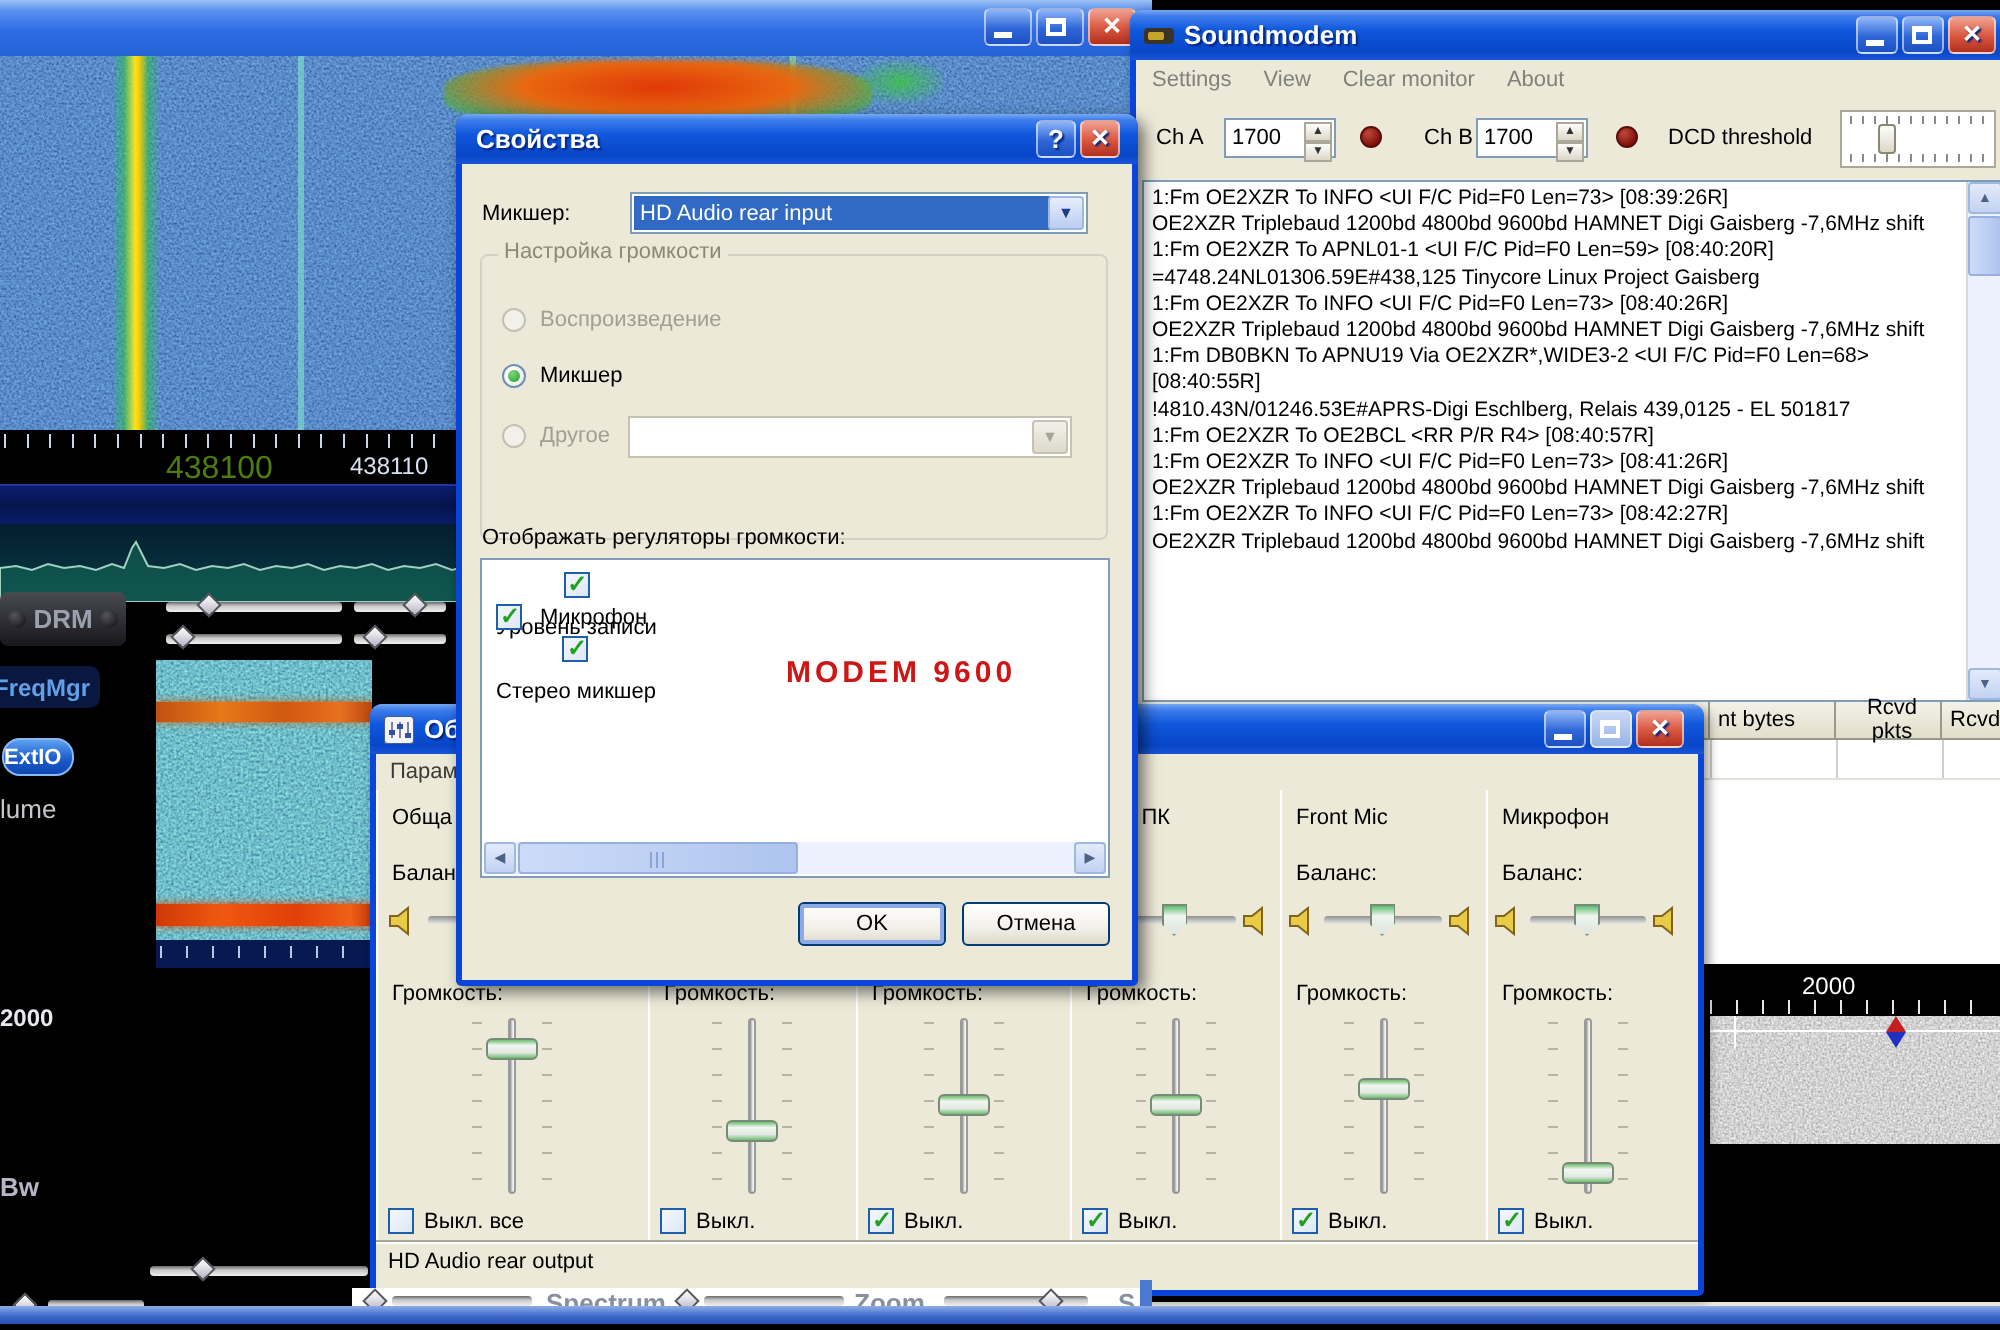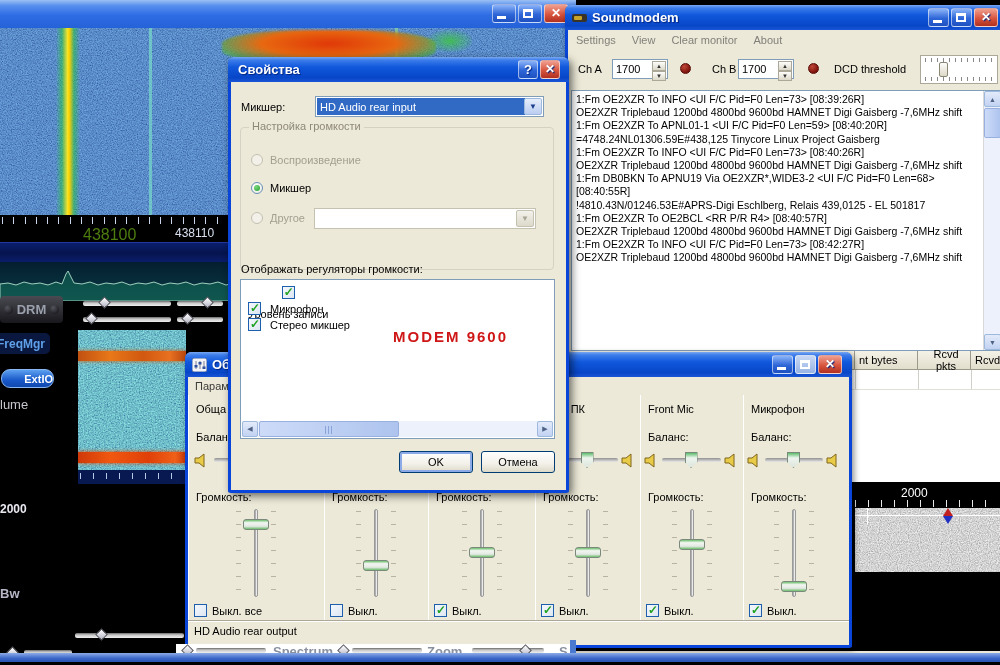--- a/index.html
+++ b/index.html
@@ -159,22 +159,22 @@
         <div class="diamond" style="left:4px;top:-3px;"></div>
       </div>
     <div class="htrack" style="left:177px;top:317px;width:46px;">
         <div class="diamond" style="left:6px;top:-3px;"></div>
       </div>
 
     <div class="abs" style="left:-6px;top:333px;width:56px;height:21px;border-radius:5px;background:#0A1840;
                 display:flex;align-items:center;justify-content:flex-end;padding-right:5px;box-sizing:border-box;">
       <span style="color:#5FA0E8;font-weight:bold;font-size:12px;">FreqMgr</span>
     </div>
-    <div class="abs" style="left:1px;top:369px;width:53px;height:19px;border-radius:9px;border:1px solid #8AB8F4;
-                background:linear-gradient(180deg,#5CA0F0,#1858C8 60%,#1048B0);display:flex;align-items:center;justify-content:flex-end;box-sizing:border-box;">
+    <div class="abs" style="left:1px;top:369px;width:36px;height:19px;border-radius:9px;border:1px solid #8AB8F4;
+                background:linear-gradient(180deg,#5CA0F0,#1858C8 60%,#1048B0);display:flex;align-items:center;justify-content:flex-start;box-sizing:border-box;">
       <span style="color:#fff;font-weight:bold;font-size:11px;">ExtIO</span>
     </div>
     <div class="abs" style="left:0;top:397px;color:#C6C6CC;font-size:13px;">lume</div>
     <div class="abs" style="left:0;top:502px;color:#E8E8F0;font-size:12px;font-weight:bold;">2000</div>
     <div class="abs" style="left:0;top:586px;color:#B6B6C6;font-size:13px;font-weight:bold;">Bw</div>
 
     <div class="abs" style="left:78px;top:330px;width:108px;height:140px;background:#1840A8;overflow:hidden;">
       <div class="abs" style="left:0;top:0;right:0;bottom:0;filter:url(#wf2);opacity:.95;"></div>
       <div class="abs" style="left:0;top:21px;width:108px;height:10px;
                   background:linear-gradient(90deg,#C05010,#E87818 30%,#D05810 60%,#E87020 85%,#B84810);box-shadow:0 0 4px #D06010;"></div>
@@ -263,20 +263,21 @@
       <div class="mon-line">1:Fm OE2XZR To INFO &lt;UI F/C Pid=F0 Len=73&gt; [08:39:26R]</div>
       <div class="mon-line">OE2XZR Triplebaud 1200bd 4800bd 9600bd HAMNET Digi Gaisberg -7,6MHz shift</div>
       <div class="mon-line">1:Fm OE2XZR To APNL01-1 &lt;UI F/C Pid=F0 Len=59&gt; [08:40:20R]</div>
       <div class="mon-line">=4748.24NL01306.59E#438,125 Tinycore Linux Project Gaisberg</div>
       <div class="mon-line">1:Fm OE2XZR To INFO &lt;UI F/C Pid=F0 Len=73&gt; [08:40:26R]</div>
       <div class="mon-line">OE2XZR Triplebaud 1200bd 4800bd 9600bd HAMNET Digi Gaisberg -7,6MHz shift</div>
       <div class="mon-line">1:Fm DB0BKN To APNU19 Via OE2XZR*,WIDE3-2 &lt;UI F/C Pid=F0 Len=68&gt;</div>
       <div class="mon-line">[08:40:55R]</div>
       <div class="mon-line">!4810.43N/01246.53E#APRS-Digi Eschlberg, Relais 439,0125 - EL 501817</div>
       <div class="mon-line">1:Fm OE2XZR To OE2BCL &lt;RR P/R R4&gt; [08:40:57R]</div>
+      <div class="mon-line">1:Fm OE2XZR To INFO &lt;UI F/C Pid=F0 Len=73&gt; [08:41:26R]</div>
       <div class="mon-line">OE2XZR Triplebaud 1200bd 4800bd 9600bd HAMNET Digi Gaisberg -7,6MHz shift</div>
       <div class="mon-line">1:Fm OE2XZR To INFO &lt;UI F/C Pid=F0 Len=73&gt; [08:42:27R]</div>
       <div class="mon-line">OE2XZR Triplebaud 1200bd 4800bd 9600bd HAMNET Digi Gaisberg -7,6MHz shift</div>
 
       <div class="abs" style="right:0;top:0;width:17px;height:100%;background:#ECF1FB;border-left:1px solid #D8D8D8;">
         <div class="sb-btn" style="position:absolute;top:0;left:0;width:17px;height:16px;">▲</div>
         <div class="sb-thumb" style="position:absolute;top:17px;left:0;width:17px;height:30px;"></div>
         <div class="sb-btn" style="position:absolute;bottom:0;left:0;width:17px;height:16px;">▼</div>
       </div>
     </div>
@@ -518,21 +519,21 @@
 
     <div class="abs" style="left:9px;top:222px;width:315px;height:160px;background:#fff;border:1px solid #7F9DB9;box-sizing:border-box;">
       <div class="abs" style="left:7px;top:6px;display:flex;align-items:center;gap:9px;flex-direction:column;">
         <div class="xp-check on"></div>
         <span>Уровень записи</span>
       </div>
       <div class="abs" style="left:7px;top:22px;display:flex;align-items:center;gap:9px;">
         <div class="xp-check on"></div>
         <span>Микрофон</span>
       </div>
-      <div class="abs" style="left:7px;top:38px;display:flex;align-items:center;gap:9px;">
+      <div class="abs" style="left:7px;top:38px;display:flex;align-items:center;gap:9px;flex-direction:column;">
         <div class="xp-check on"></div>
         <span>Стерео микшер</span>
       </div>
       <div class="abs" style="left:152px;top:48px;color:#CF1616;font-family:Liberation Sans, sans-serif;font-weight:bold;
                   font-size:15px;letter-spacing:2px;">MODEM 9600</div>
 
       <div class="abs" style="left:1px;right:1px;bottom:1px;height:16px;background:#ECF1FB;">
         <div class="sb-btn" style="position:absolute;left:0;top:0;width:16px;height:16px;">◀</div>
         <div class="sb-thumb" style="position:absolute;left:17px;top:0;width:140px;height:16px;">
           <div style="position:absolute;left:50%;top:4px;width:8px;height:8px;margin-left:-4px;

